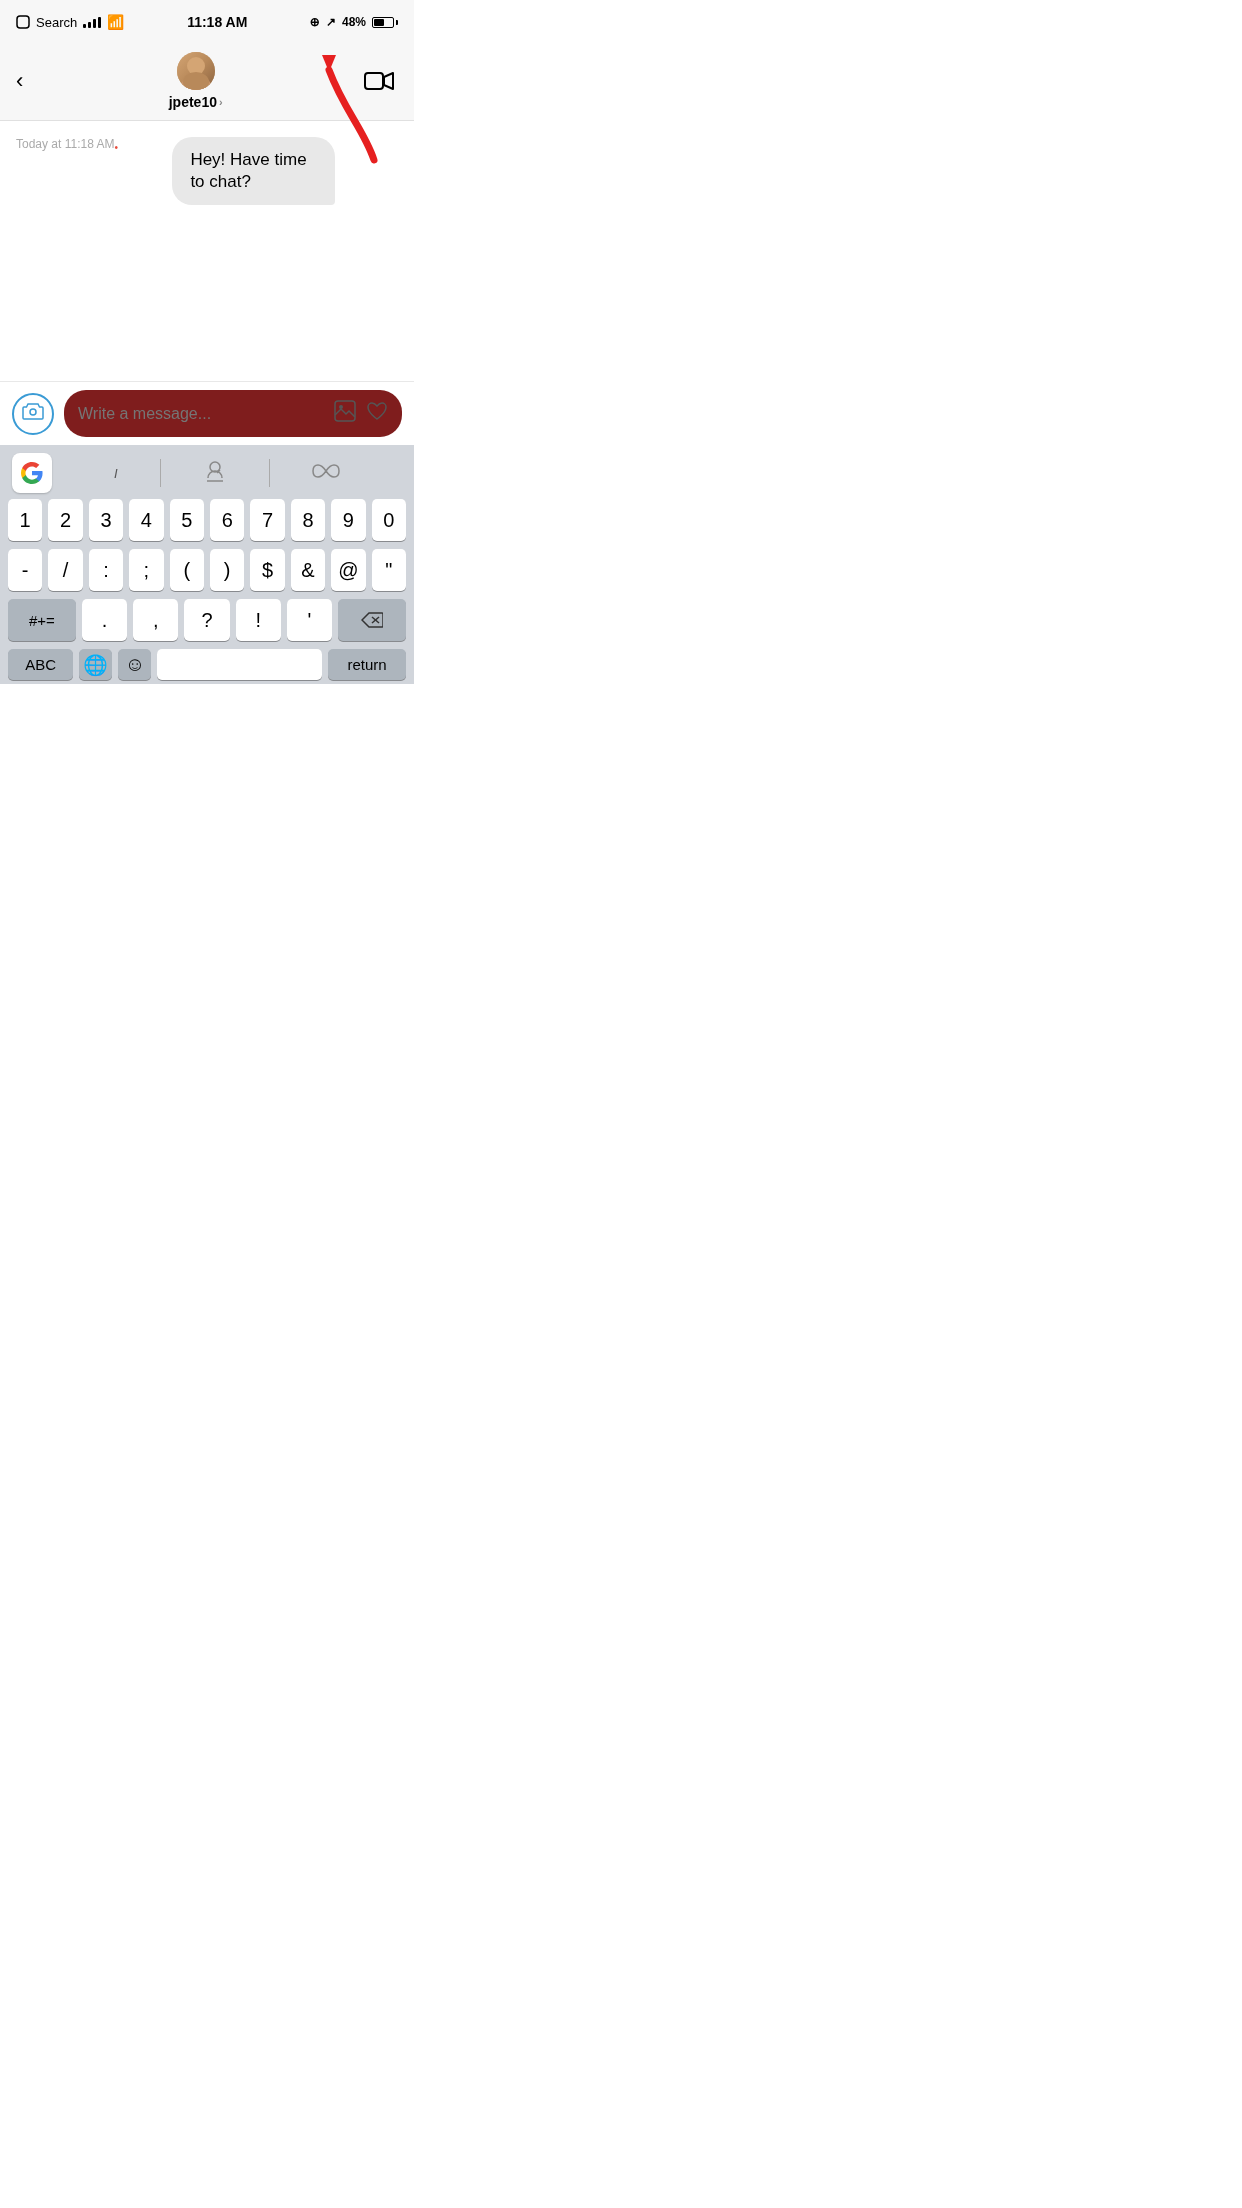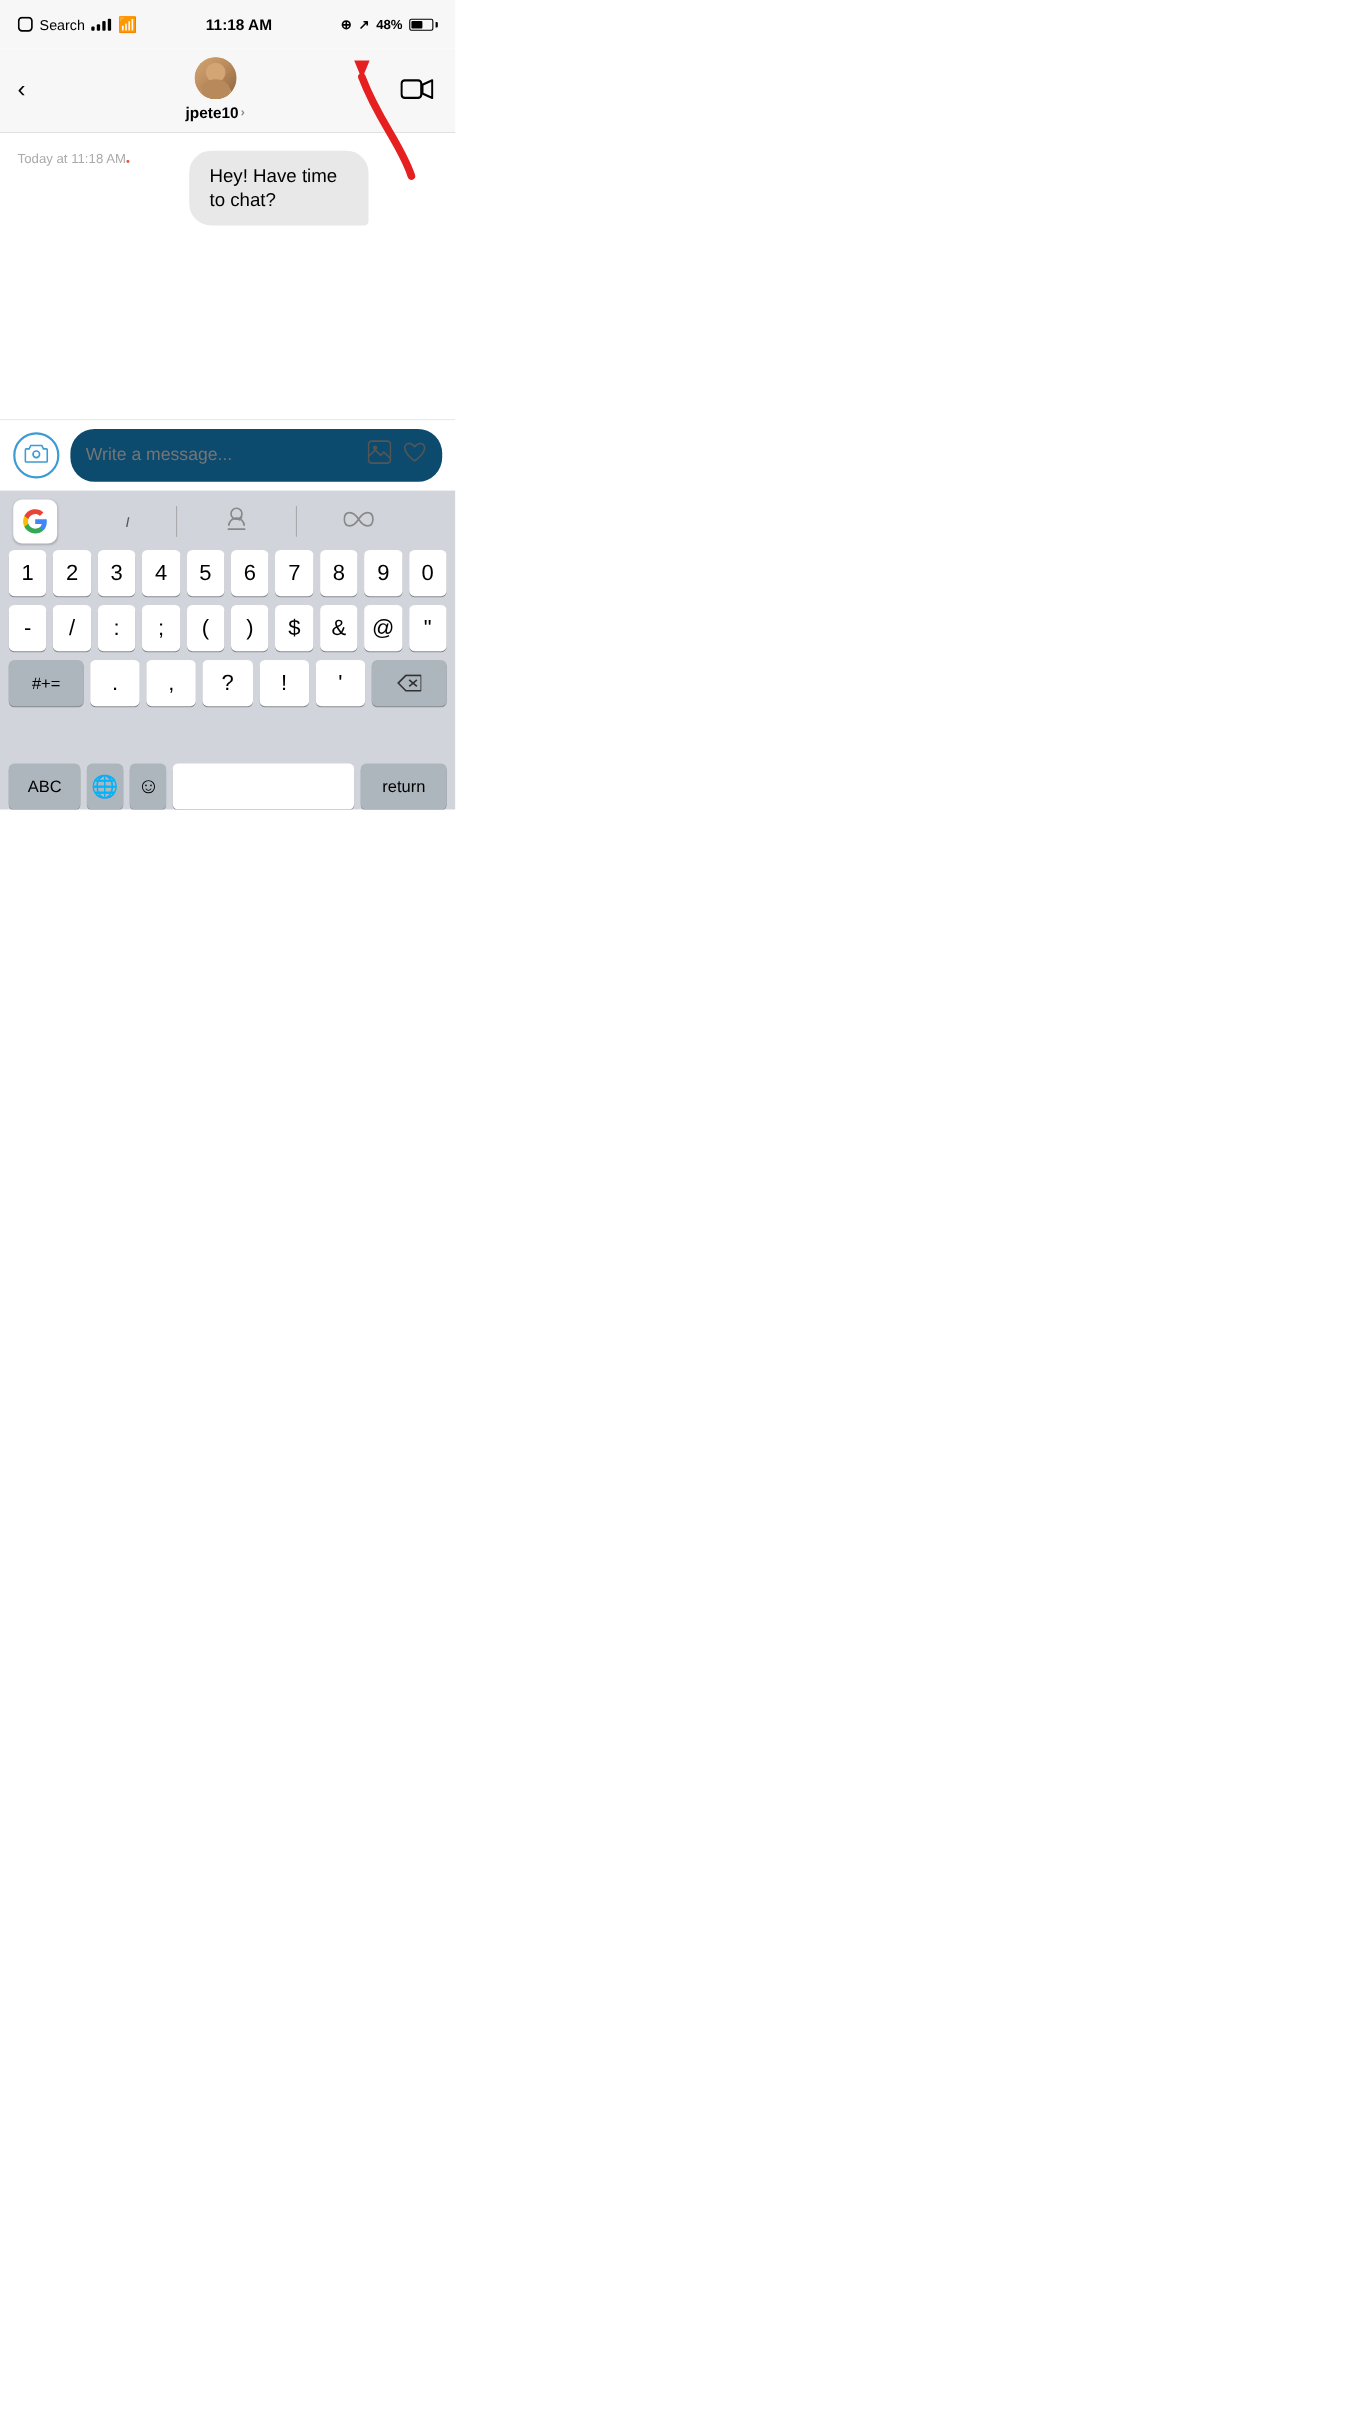--- a/index.html
+++ b/index.html
@@ -238,21 +238,21 @@
       cursor: pointer;
     }
     .camera-icon-inner {
       font-size: 18px;
       color: #3a9bd5;
     }
     .message-input-container {
       flex: 1;
       display: flex;
       align-items: center;
-      background: #0c4a6e;
+      background: #7f1d1d;
       border-radius: 22px;
       padding: 10px 14px;
       gap: 10px;
     }
     .message-input {
       flex: 1;
       border: none;
       background: transparent;
       font-size: 16px;
       color: #aaa;
@@ -347,32 +347,31 @@
       font-size: 16px;
     }
     .keyboard-bottom-row {
       display: flex;
       gap: 6px;
       padding: 0 4px;
       justify-content: center;
       align-items: center;
     }
     .key-bottom {
-      height: 42px;
+      height: 31px;
       background: #adb5bd;
       border-radius: 5px;
       display: flex;
       align-items: center;
       justify-content: center;
       font-size: 15px;
       color: #000;
       cursor: pointer;
       box-shadow: 0 1px 0 rgba(0,0,0,0.35);
       user-select: none;
-      margin-top: 44px;
     }
     .key-space {
       flex: 4;
       background: #fff;
       font-size: 16px;
     }
 
     
     .arrow-annotation {
       position: absolute;

